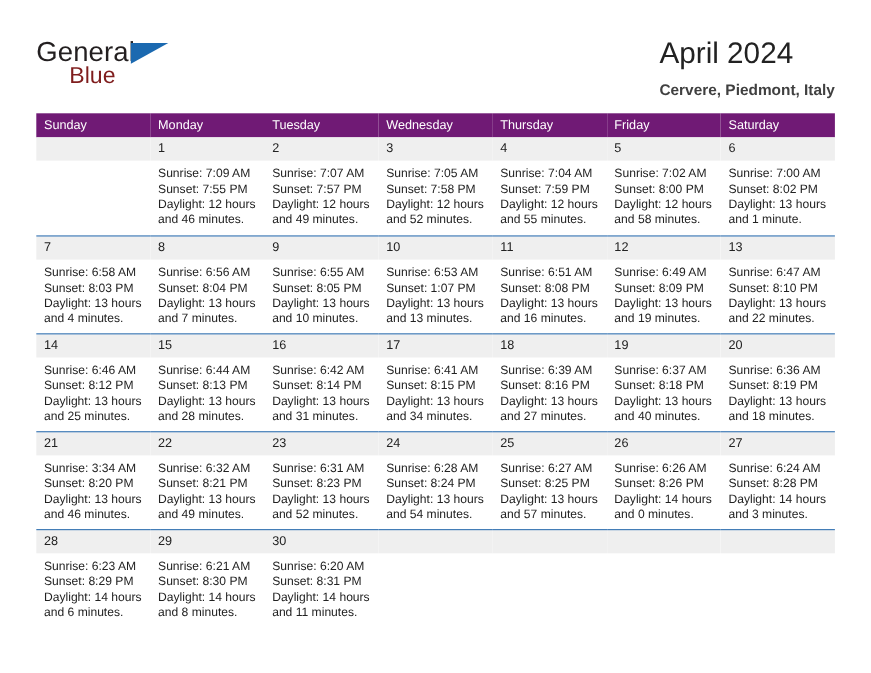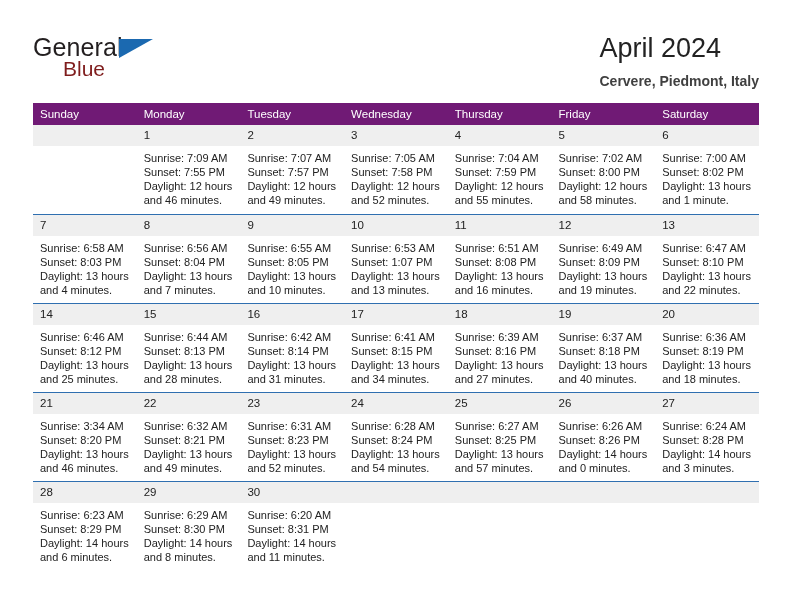--- a/index.html
+++ b/index.html
@@ -499,21 +499,21 @@
                 <div>Sunset: 8:29 PM</div>
                 <div>Daylight: 14 hours</div>
                 <div>and 6 minutes.</div>
               </div>
             </div>
           </td>
           <td>
             <div class="cell-inner">
               <div class="daynum">29</div>
               <div class="dayinfo">
-                <div>Sunrise: 6:29 AM</div>
+                <div>Sunrise: 6:21 AM</div>
                 <div>Sunset: 8:30 PM</div>
                 <div>Daylight: 14 hours</div>
                 <div>and 8 minutes.</div>
               </div>
             </div>
           </td>
           <td>
             <div class="cell-inner">
               <div class="daynum">30</div>
               <div class="dayinfo">

